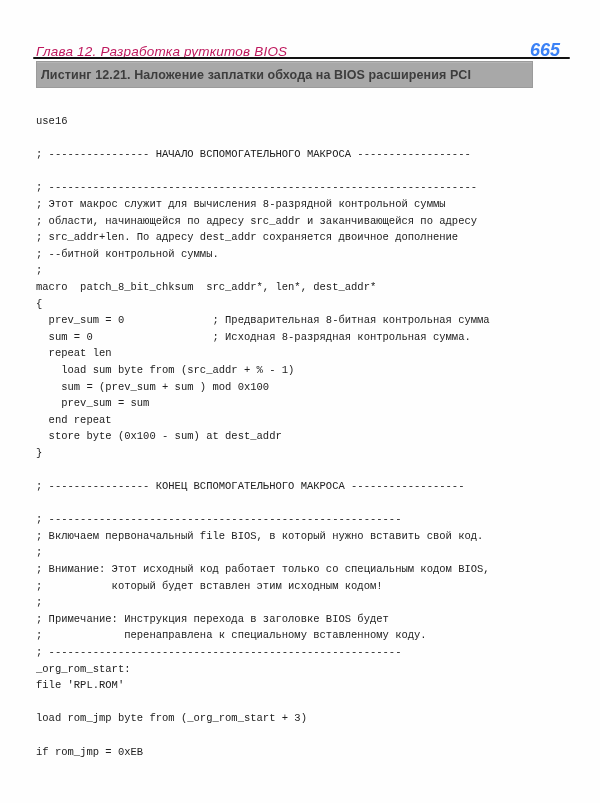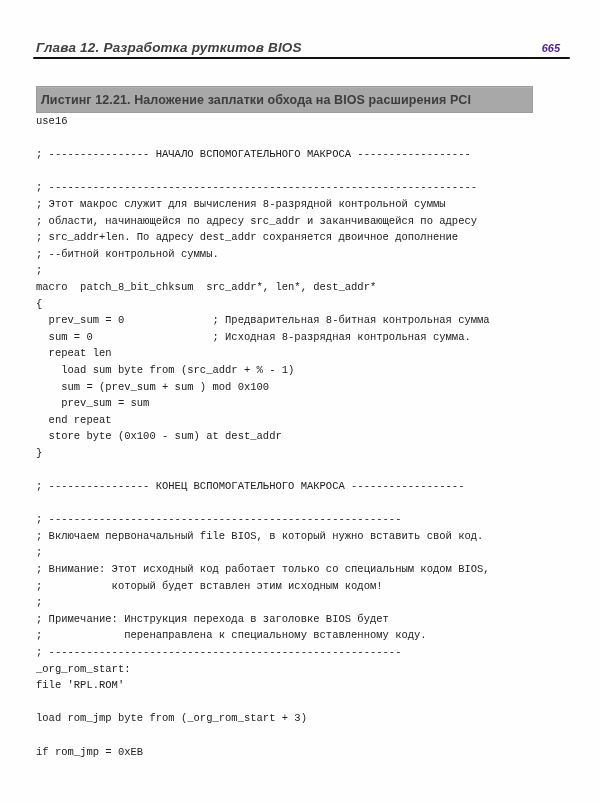--- a/index.html
+++ b/index.html
@@ -16,42 +16,42 @@
   }
   .header {
     position: absolute;
     left: 36px; right: 33px; top: 40px;
     display: flex;
     justify-content: space-between;
     align-items: baseline;
   }
   .chapter-title {
     font-style: italic;
-    font-weight: bold;
+    font-weight: normal;
     font-size: 13.5px;
-    color: #404040;
+    color: #be185d;
     letter-spacing: 0.2px;
   }
   .page-number {
     font-style: italic;
     font-weight: 600;
-    font-size: 11px;
-    color: #4c1d95;
+    font-size: 18px;
+    color: #3b82f6;
     padding-right: 7px;
   }
   .header-rule {
     position: absolute;
     left: 33px; top: 57px;
     width: 537px; height: 2px;
     background: #121212;
     border-radius: 1px;
   }
   .listing-bar {
     position: absolute;
-    left: 36px; top: 86px;
+    left: 36px; top: 61px;
     width: 497px; height: 27px;
     background: #a8a8a8;
     border: 1px solid #9b9b9b;
     box-sizing: border-box;
     display: flex;
     align-items: center;
     box-shadow: inset 0 1px 0 #b4b4b4;
   }
   .listing-caption {
     font-weight: bold;

